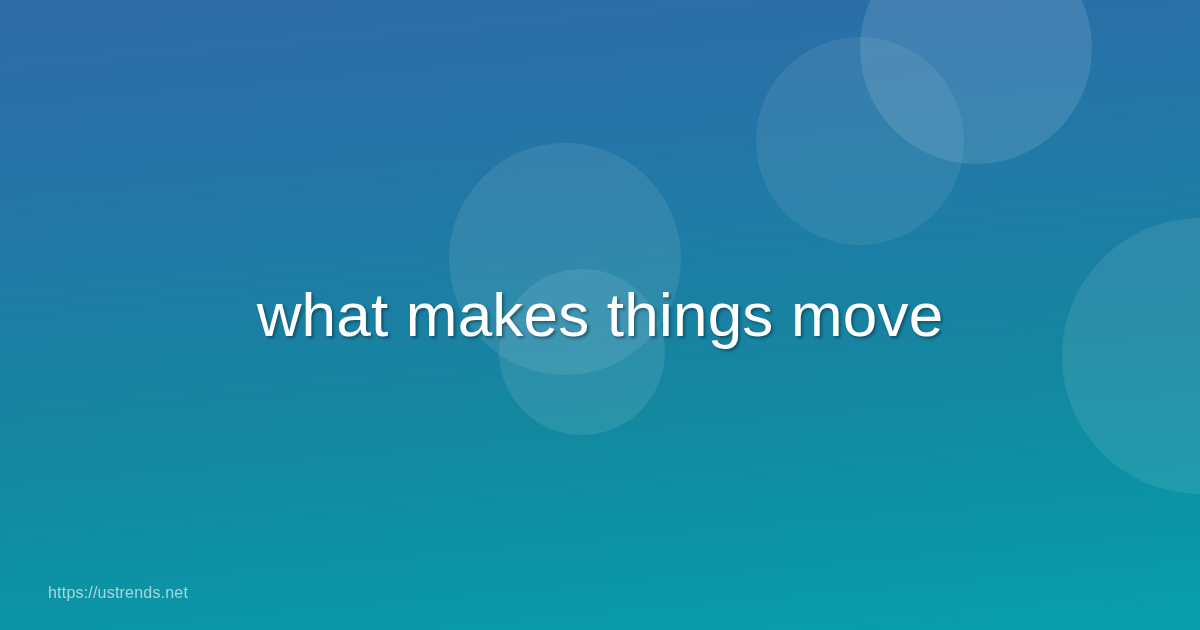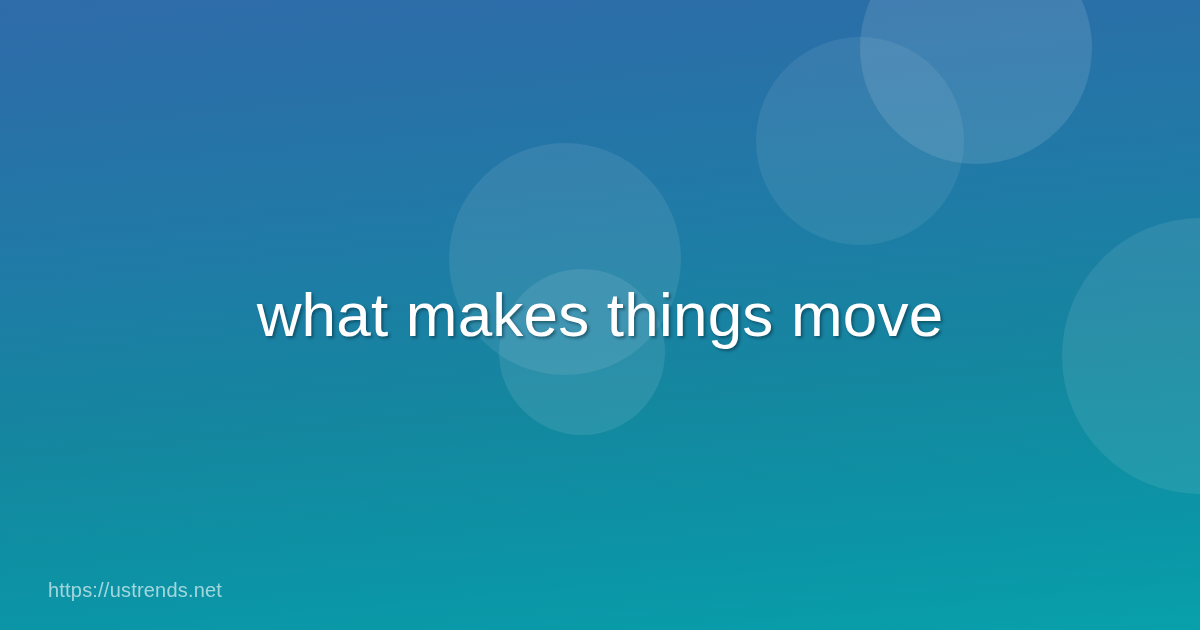--- a/index.html
+++ b/index.html
@@ -55,21 +55,21 @@
     letter-spacing: 0.2px;
     text-shadow: 2px 2px 3px rgba(0, 30, 45, 0.45);
     word-wrap: break-word;
   }
 
   
   #site-url {
     position: absolute;
     left: 48px;
     bottom: 28px;
-    font-size: 20px;
+    font-size: 16px;
     font-weight: 400;
     color: rgba(255, 255, 255, 0.62);
     letter-spacing: 0.2px;
     white-space: nowrap;
   }
 </style>
 </head>
 <body>
 
 <div id="og-card">

